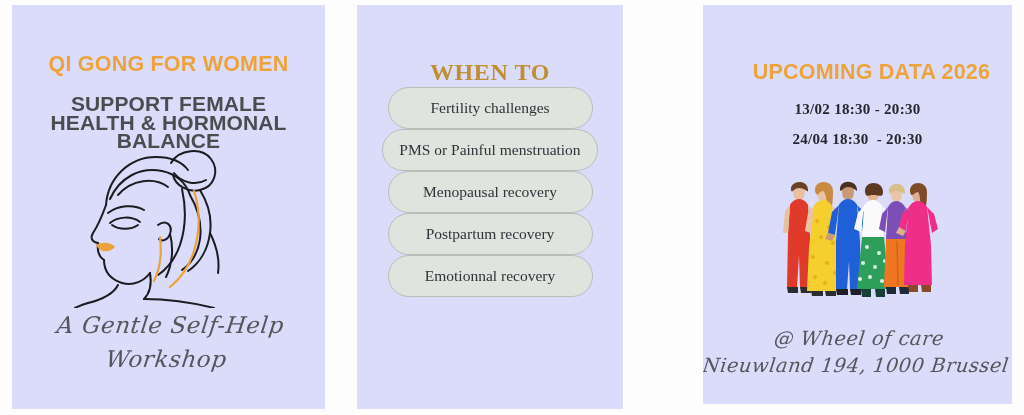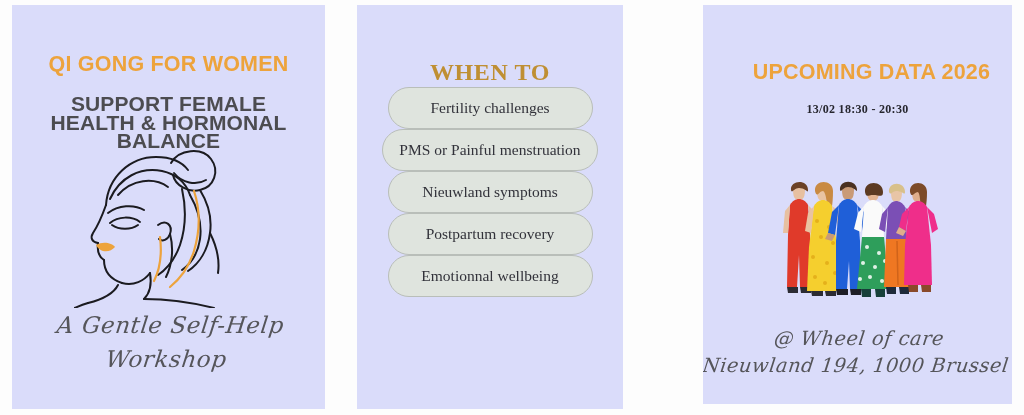--- a/index.html
+++ b/index.html
@@ -137,21 +137,21 @@
   .session-list {
     position: absolute;
     left: 0; right: 0;
     top: 89px;
     text-align: center;
   }
   .session {
     color: #26262e;
     font-family: "Liberation Serif", serif;
     font-weight: bold;
-    font-size: 12px;
+    font-size: 15px;
     line-height: 30px;
     letter-spacing: 0.3px;
     white-space: pre;
   }
   #venue-script {
     top: 320px;
     font-size: 19.5px;
     line-height: 27px;
     letter-spacing: 0.5px;
     transform: skewX(-7deg);
@@ -228,32 +228,33 @@
     </div>
   </section>
 
   <section class="panel" id="panel-two">
 
     <h2 class="title-serif">WHEN TO PRACTICE?</h2>
 
     <div class="pill-list">
       <div class="pill">Fertility challenges</div>
       <div class="pill wide">PMS or Painful menstruation</div>
-      <div class="pill">Nieuwland symptoms</div>
+      <div class="pill">Menopausal recovery</div>
       <div class="pill">Postpartum recovery</div>
-      <div class="pill">Emotionnal wellbeing</div>
+      <div class="pill">Emotionnal recovery</div>
     </div>
   </section>
 
   <section class="panel" id="panel-three">
 
     <h2 id="upcoming-title">UPCOMING DATA 2026</h2>
 
     <div class="session-list">
       <div class="session">13/02 18:30 - 20:30</div>
+      <div class="session">24/04 18:30  - 20:30</div>
     </div>
 
     <div class="women-art">
       <svg viewBox="0 0 166 140" width="166" height="140" xmlns="http://www.w3.org/2000/svg">
 
         <g>
           <path d="M18 14 C18 7 30 7 30 14 C30 21 29 25 24 25 C19 25 18 21 18 14Z" fill="#e7c0a0"></path>
           <path d="M16 15 C15 5 33 4 33 15 C33 19 31 13 24 13 C19 13 17 19 16 15Z" fill="#6b4125"></path>
           <path d="M15 30 C17 26 21 24 24 24 C27 24 31 26 33 30 L35 60 L13 60 Z" fill="#e03a2a"></path>
           <path d="M13 60 L35 60 L36 112 L25 112 L24 80 L22 112 L12 112 Z" fill="#e03a2a"></path>

